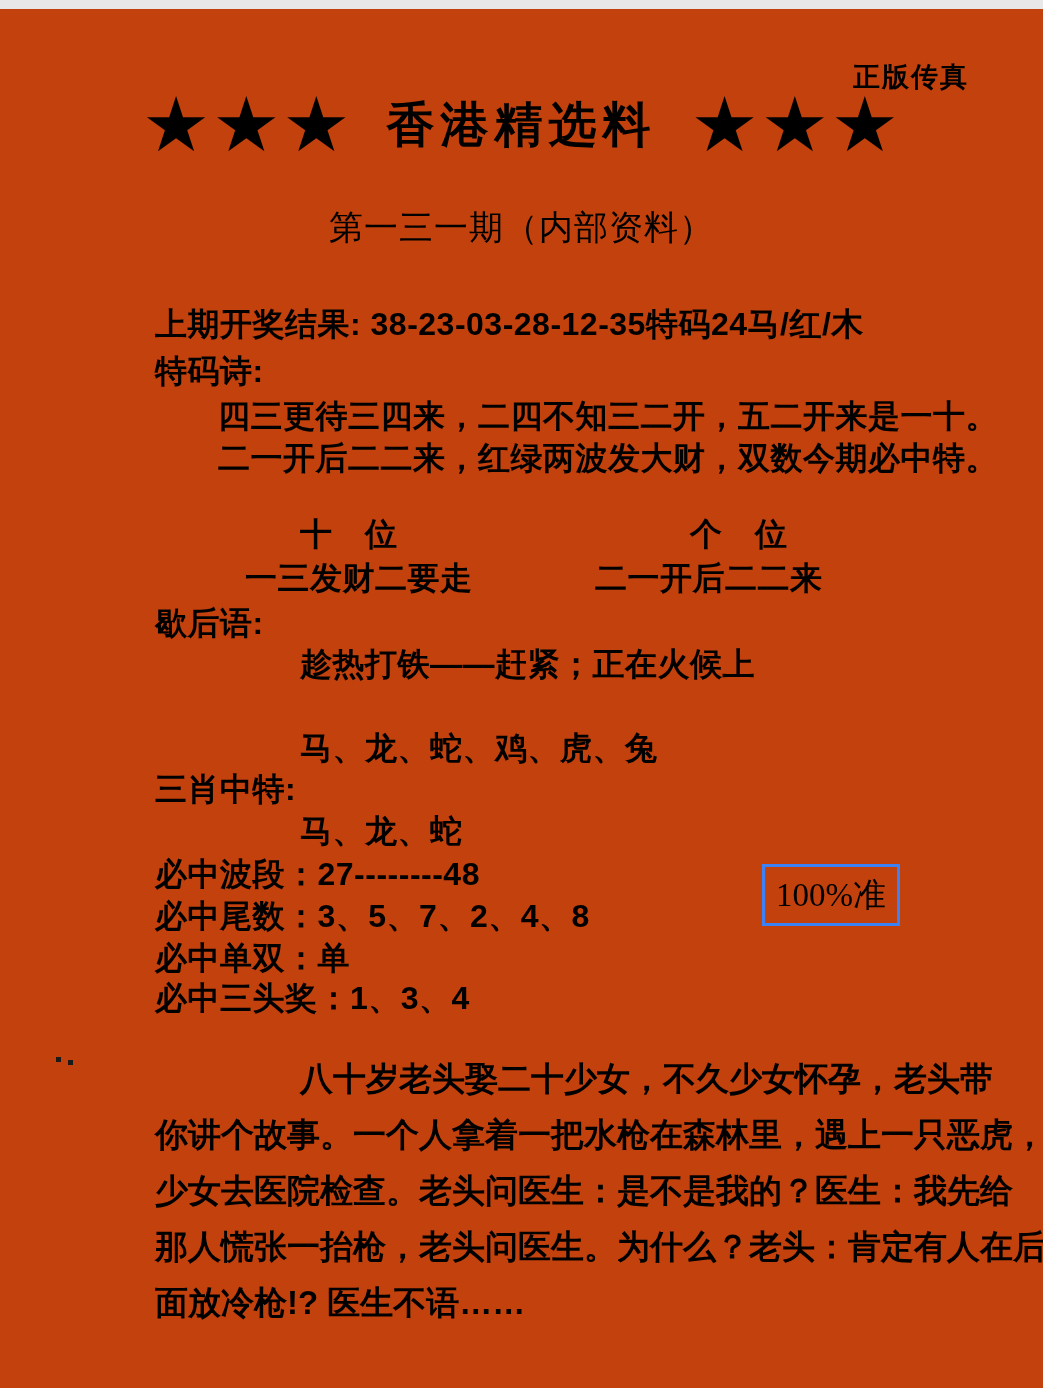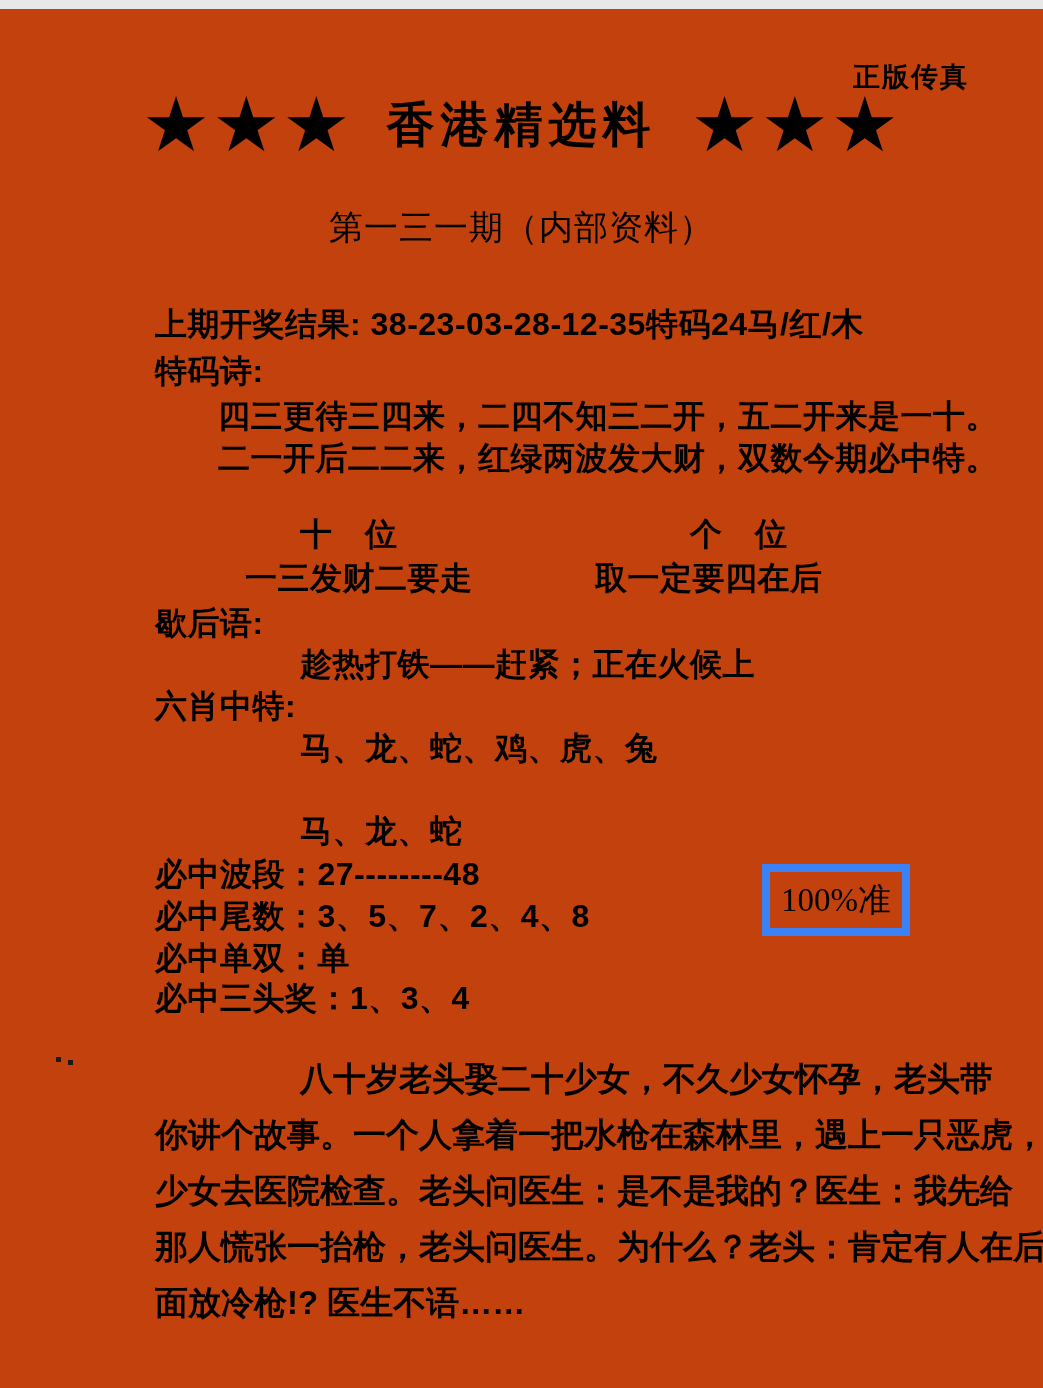--- a/index.html
+++ b/index.html
@@ -58,21 +58,21 @@
     letter-spacing: 1px;
   }
 
   .t { font-size: 32px; font-weight: bold; letter-spacing: 0.5px; }
 
   .badge {
     left: 762px;
     top: 855px;
     width: 132px;
     height: 56px;
-    border: 8px solid #3b82f6;
+    border: 3px solid #3b82f6;
     display: flex;
     align-items: center;
     justify-content: center;
     font-family: "Liberation Serif", "DejaVu Serif", serif;
     font-size: 33px;
     white-space: nowrap;
   }
 
   .story {
     left: 155px;
@@ -112,28 +112,28 @@
 
   <div class="abs t" style="left:155px; top:294px;">上期开奖结果: 38-23-03-28-12-35特码24马/红/木</div>
 
   <div class="abs t" style="left:155px; top:341px;">特码诗:</div>
   <div class="abs t" style="left:218px; top:386px;text-align:center;">四三更待三四来，二四不知三二开，五二开来是一十。</div>
   <div class="abs t" style="left:218px; top:428px;">二一开后二二来，红绿两波发大财，双数今期必中特。</div>
 
   <div class="abs t" style="left:300px; top:504px;">十　位</div>
   <div class="abs t" style="left:690px; top:504px;">个　位</div>
   <div class="abs t" style="left:245px; top:548px;">一三发财二要走</div>
-  <div class="abs t" style="left:595px; top:548px;">取一定要四在后</div>
+  <div class="abs t" style="left:595px; top:548px;">二一开后二二来</div>
 
   <div class="abs t" style="left:155px; top:593px;">歇后语:</div>
   <div class="abs t" style="left:300px; top:634px;">趁热打铁——赶紧；正在火候上</div>
 
-  <div class="abs t" style="left:155px; top:676px;">六肖中特:</div>
   <div class="abs t" style="left:300px; top:718px;">马、龙、蛇、鸡、虎、兔</div>
 
+  <div class="abs t" style="left:155px; top:759px;">三肖中特:</div>
   <div class="abs t" style="left:300px; top:801px;">马、龙、蛇</div>
 
   <div class="abs t" style="left:155px; top:844px;"><span>必中波段：</span><span>27--------48</span></div>
 
   <div class="abs t" style="left:155px; top:886px;"><span>必中尾数：</span><span>3、5、7、2、4、8</span></div>
 
   <div class="abs badge">100%准</div>
 
   <div class="abs t" style="left:155px; top:928px;"><span>必中单双：</span><span>单</span></div>
 

